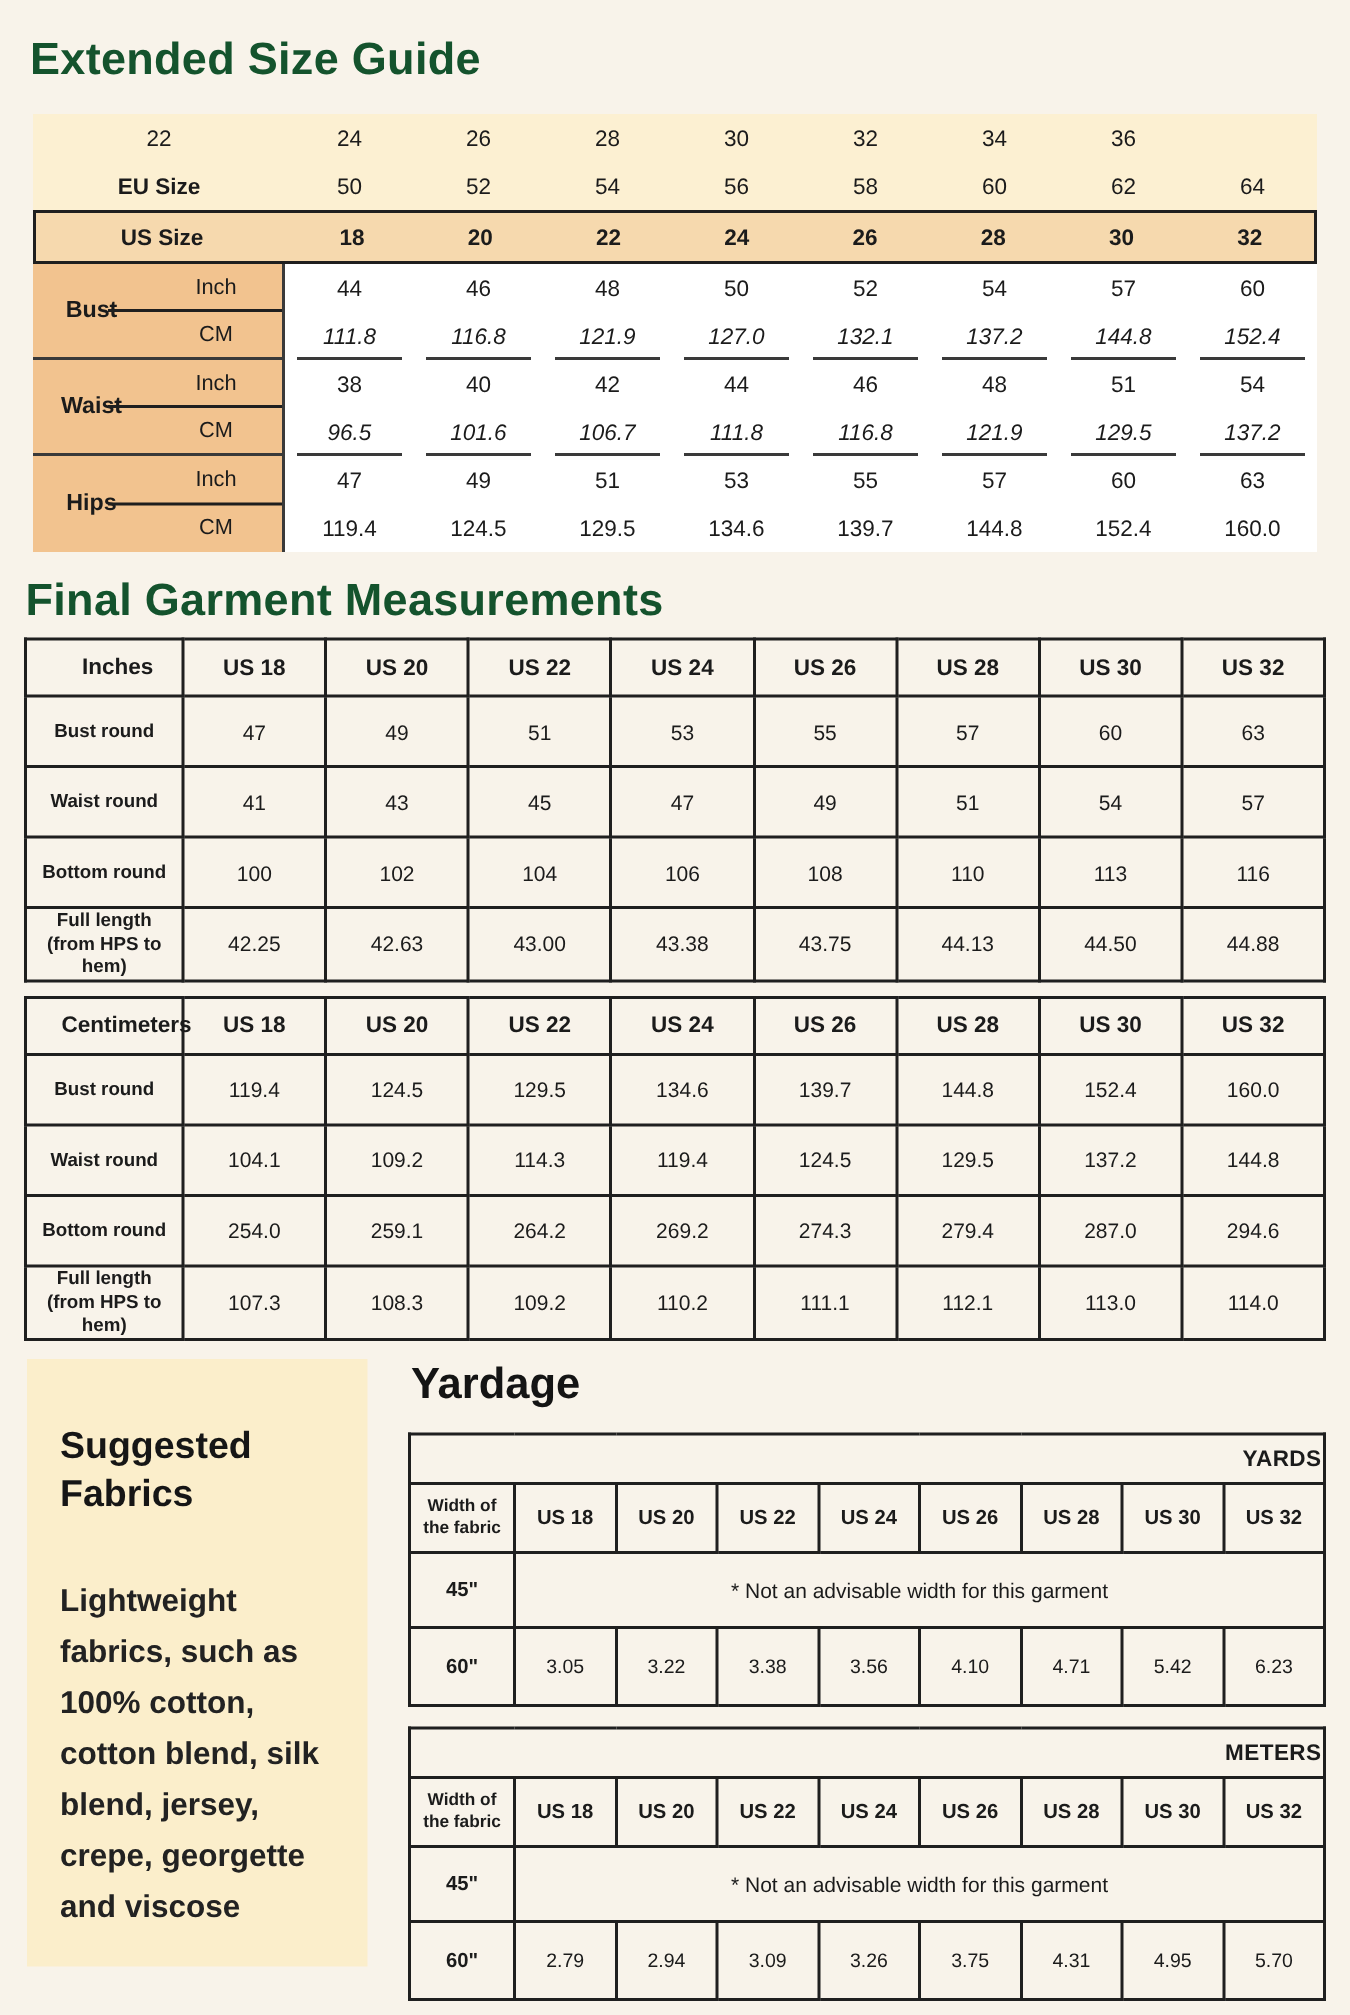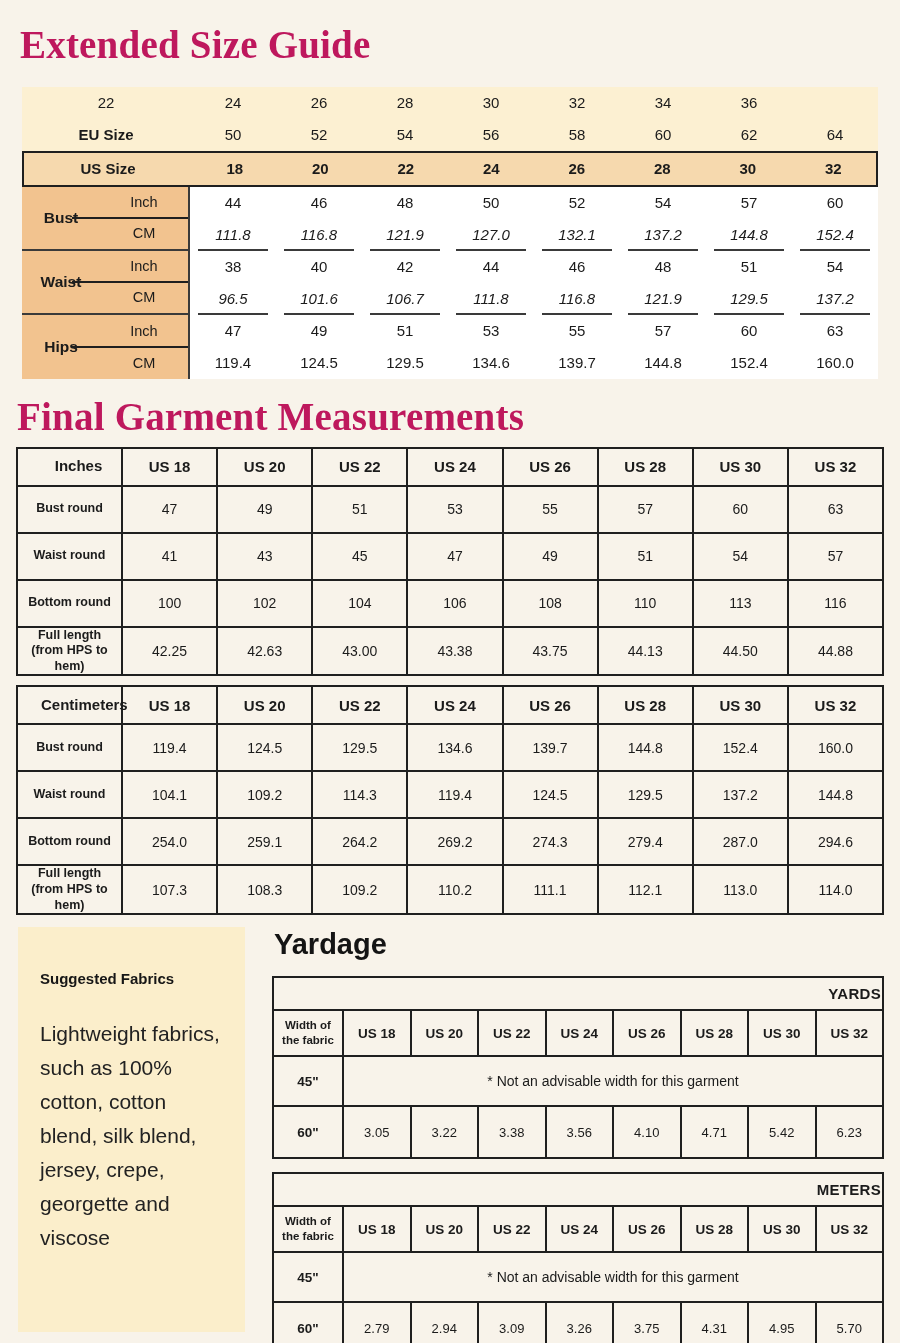--- a/index.html
+++ b/index.html
@@ -3,23 +3,23 @@
 <meta charset="utf-8">
 <style>
   html,body{margin:0;padding:0;}
   body{
     width:900px;height:1343px;overflow:hidden;
     background:#f8f3ea;color:#1b1b1b;
     font-family:"Liberation Sans",sans-serif;
     -webkit-font-smoothing:antialiased;
   }
   .serif-title{
-    font-family:Liberation Serif, serif;
-    font-weight:bold;font-size:39px;line-height:1.2;
-    margin:0;color:#be185d;letter-spacing:.2px;
+    font-family:Liberation Sans, sans-serif;
+    font-weight:bold;font-size:30px;line-height:1.2;
+    margin:0;color:#14532d;letter-spacing:.2px;
   }
   #title1{margin:22px 0 0 20px;}
   #title2{margin:15px 0 0 17px;}
 
   
   .sg{margin:18px 22px 0;}
   .sg-row{display:grid;grid-template-columns:168px repeat(8,1fr);height:32px;align-items:stretch;}
   .sg-light{background:#fcf0d2;}
   .sg-us{background:#f6d9ae;border:2px solid #1f1f1f;}
   .sg-us .sg-cell{font-weight:bold;}
@@ -42,22 +42,22 @@
   .fgm td{border:2px solid #1f1f1f;text-align:center;vertical-align:middle;background:#f8f3ea00;}
   .fgm .hrow td{height:34px;font-weight:bold;font-size:15px;}
   .fgm .drow td{height:43px;font-size:14px;}
   .fgm td.rlab{font-weight:bold;font-size:12.5px;padding:0 5px;line-height:1.25;}
   .fgm .hrow td.rlab{font-size:15px;padding-left:23px;}
   #fgm-cm{margin-top:9px;}
 
   
   .yard-section{display:flex;margin:12px 16px 0 18px;gap:27px;}
   .panel{width:227px;height:405px;background:#fbeecb;box-sizing:border-box;padding:42px 22px 0;}
-  .panel h3{margin:0 0 28px;font-size:15px;line-height:1.3;color:#161616;}
-  .panel p{margin:0;font-size:21px;line-height:1.62;color:#222;}
+  .panel h3{margin:0 0 38px;font-size:25px;line-height:1.3;color:#161616;}
+  .panel p{margin:0;font-size:21px;line-height:1.62;color:#222;font-weight:bold;}
   .yard-col{width:612px;}
   .yard-title{font-size:29px;font-weight:bold;margin:0 0 0 2px;line-height:1.2;color:#141414;}
   table.yt{border-collapse:collapse;width:612px;table-layout:fixed;margin-top:14px;}
   table.yt col.c1{width:70px;}
   .yt td{border:2px solid #1f1f1f;text-align:center;vertical-align:middle;}
   .yt .trow td{height:29px;font-weight:bold;font-size:15px;letter-spacing:.3px;text-align:right;}
   .yt .h td{height:42px;font-weight:bold;font-size:13.5px;}
   .yt td.wlab{font-size:11.5px;line-height:1.3;padding:0 3px;font-weight:bold;}
   .yt .r45 td{height:46px;}
   .yt .r60 td{height:48px;}

